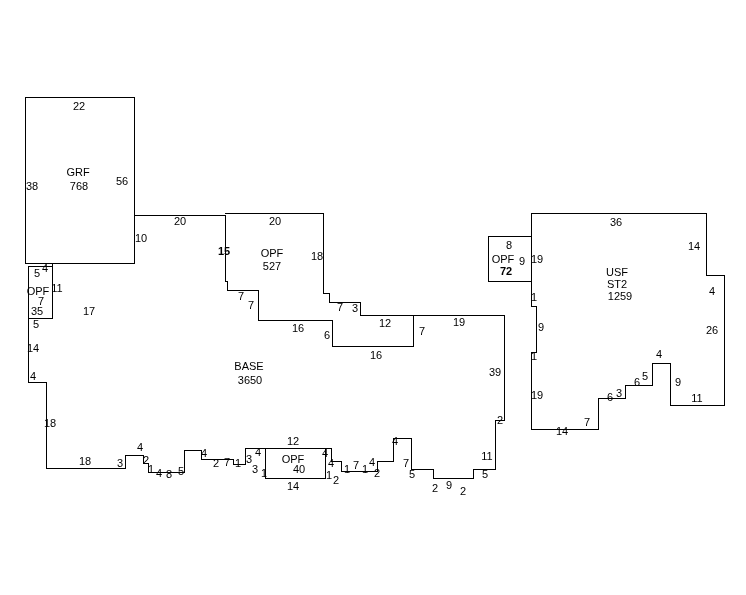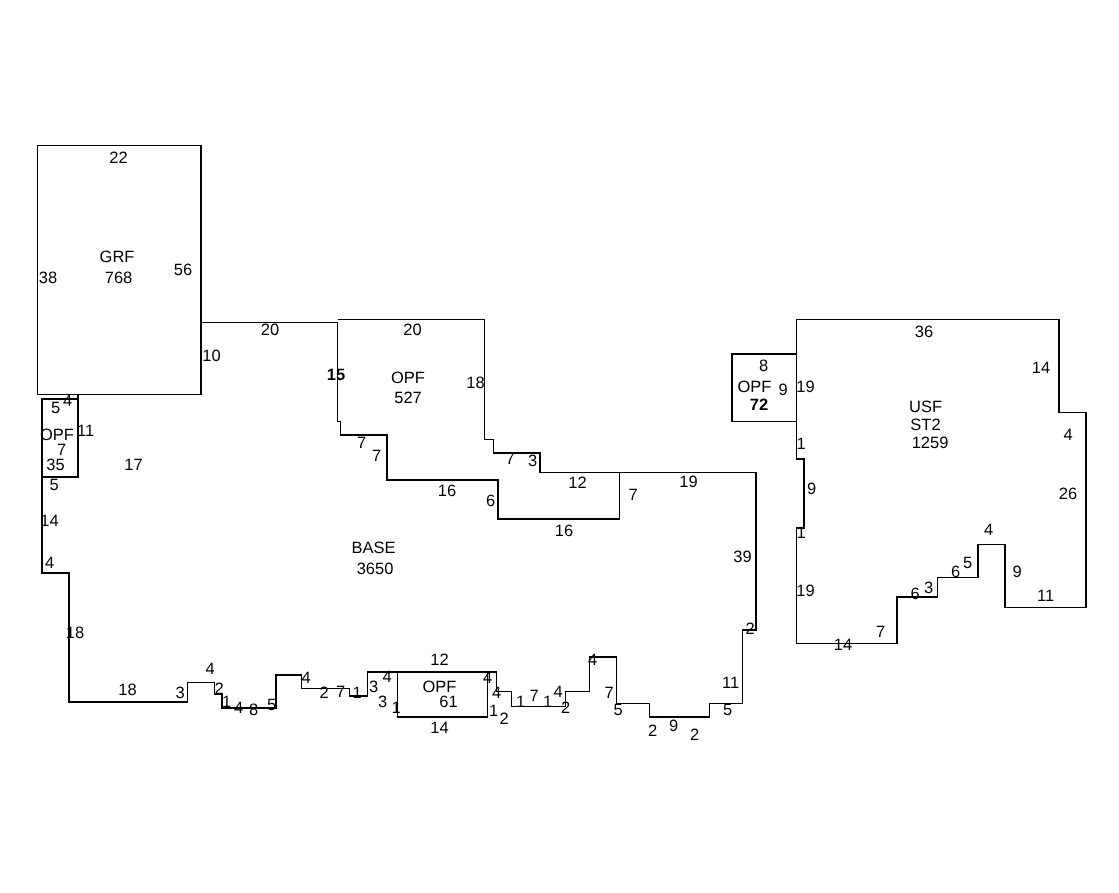--- a/index.html
+++ b/index.html
@@ -73,21 +73,21 @@
       <span class="lbl" style="left: 204px; top: 453px;">4</span>
       <span class="lbl" style="left: 216px; top: 463px;">2</span>
       <span class="lbl" style="left: 227px; top: 462px;">7</span>
       <span class="lbl" style="left: 238px; top: 463px;">1</span>
       <span class="lbl" style="left: 249px; top: 459px;">3</span>
       <span class="lbl" style="left: 258px; top: 452px;">4</span>
       <span class="lbl" style="left: 255px; top: 469px;">3</span>
       <span class="lbl" style="left: 264px; top: 473px;">1</span>
       <span class="lbl" style="left: 293px; top: 441px;">12</span>
       <span class="lbl area-name" style="left: 293px; top: 459px;">OPF</span>
-      <span class="lbl area-value" style="left: 299px; top: 469px;">61</span>
+      <span class="lbl area-value" style="left: 299px; top: 469px;">40</span>
       <span class="lbl" style="left: 293px; top: 486px;">14</span>
       <span class="lbl" style="left: 325px; top: 453px;">4</span>
       <span class="lbl" style="left: 331px; top: 463px;">4</span>
       <span class="lbl" style="left: 329px; top: 475px;">1</span>
       <span class="lbl" style="left: 336px; top: 480px;">2</span>
       <span class="lbl" style="left: 347px; top: 469px;">1</span>
       <span class="lbl" style="left: 356px; top: 465px;">7</span>
       <span class="lbl" style="left: 365px; top: 469px;">1</span>
       <span class="lbl" style="left: 372px; top: 462px;">4</span>
       <span class="lbl" style="left: 377px; top: 473px;">2</span>

